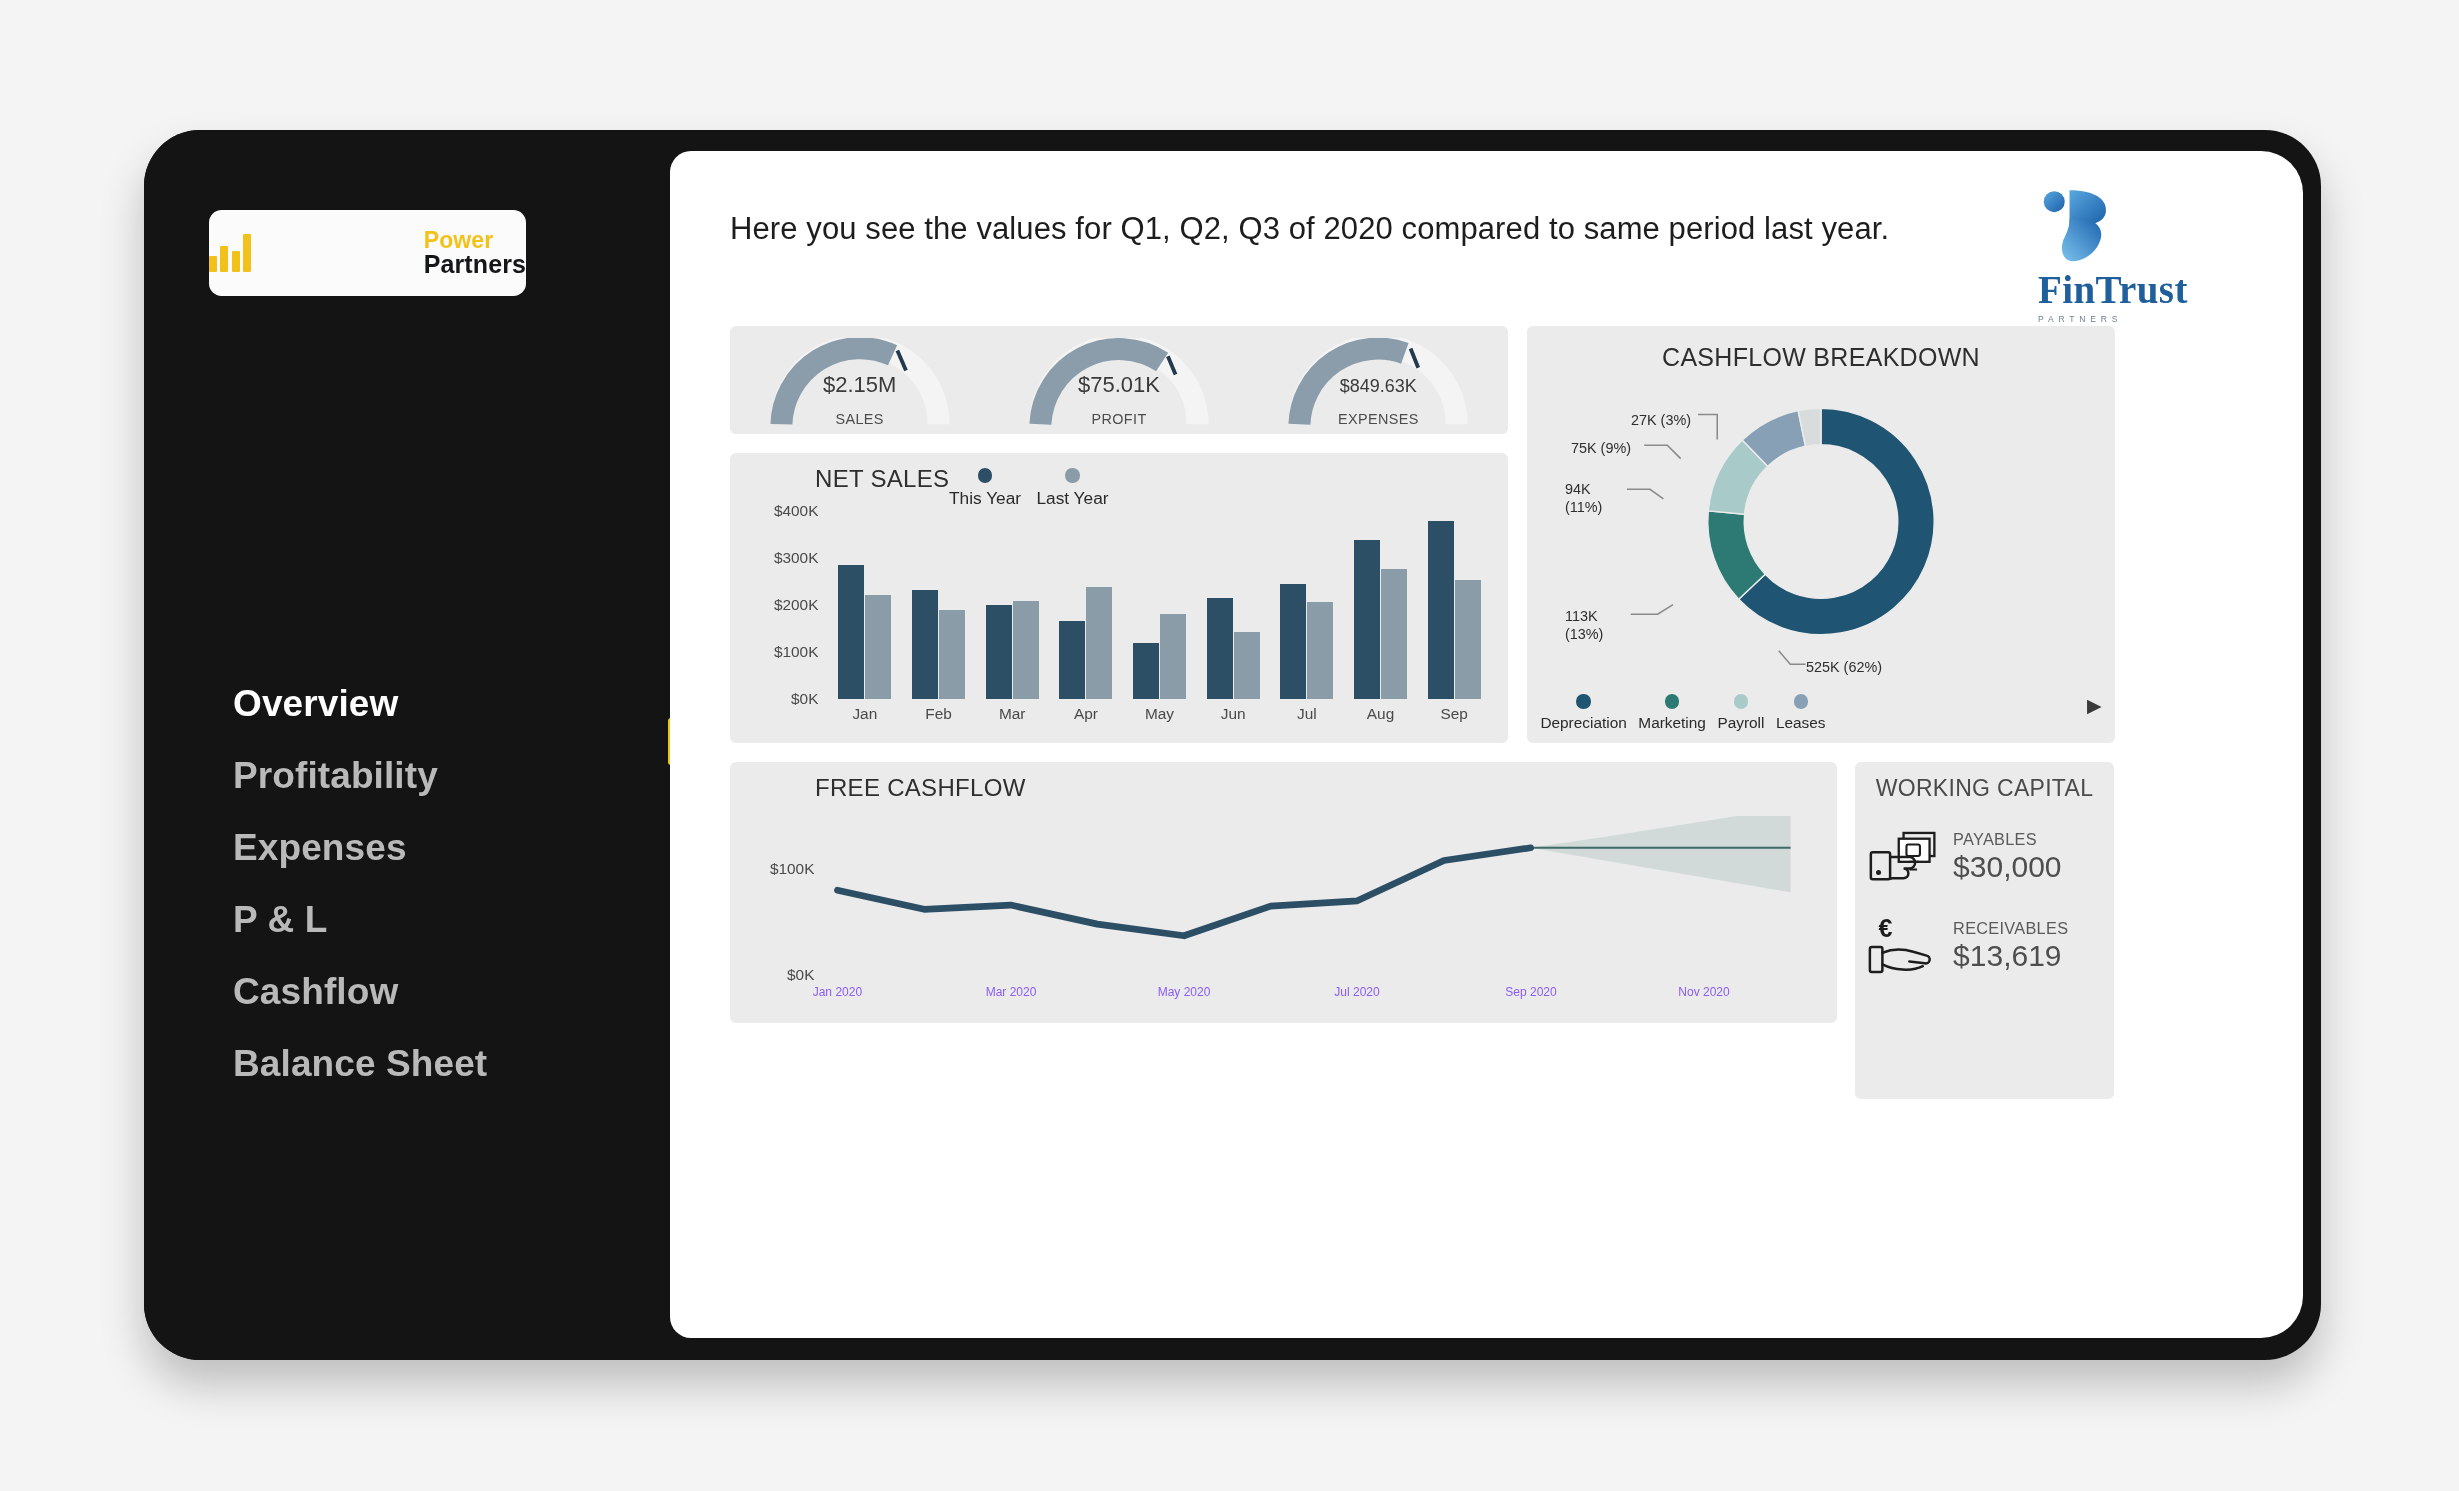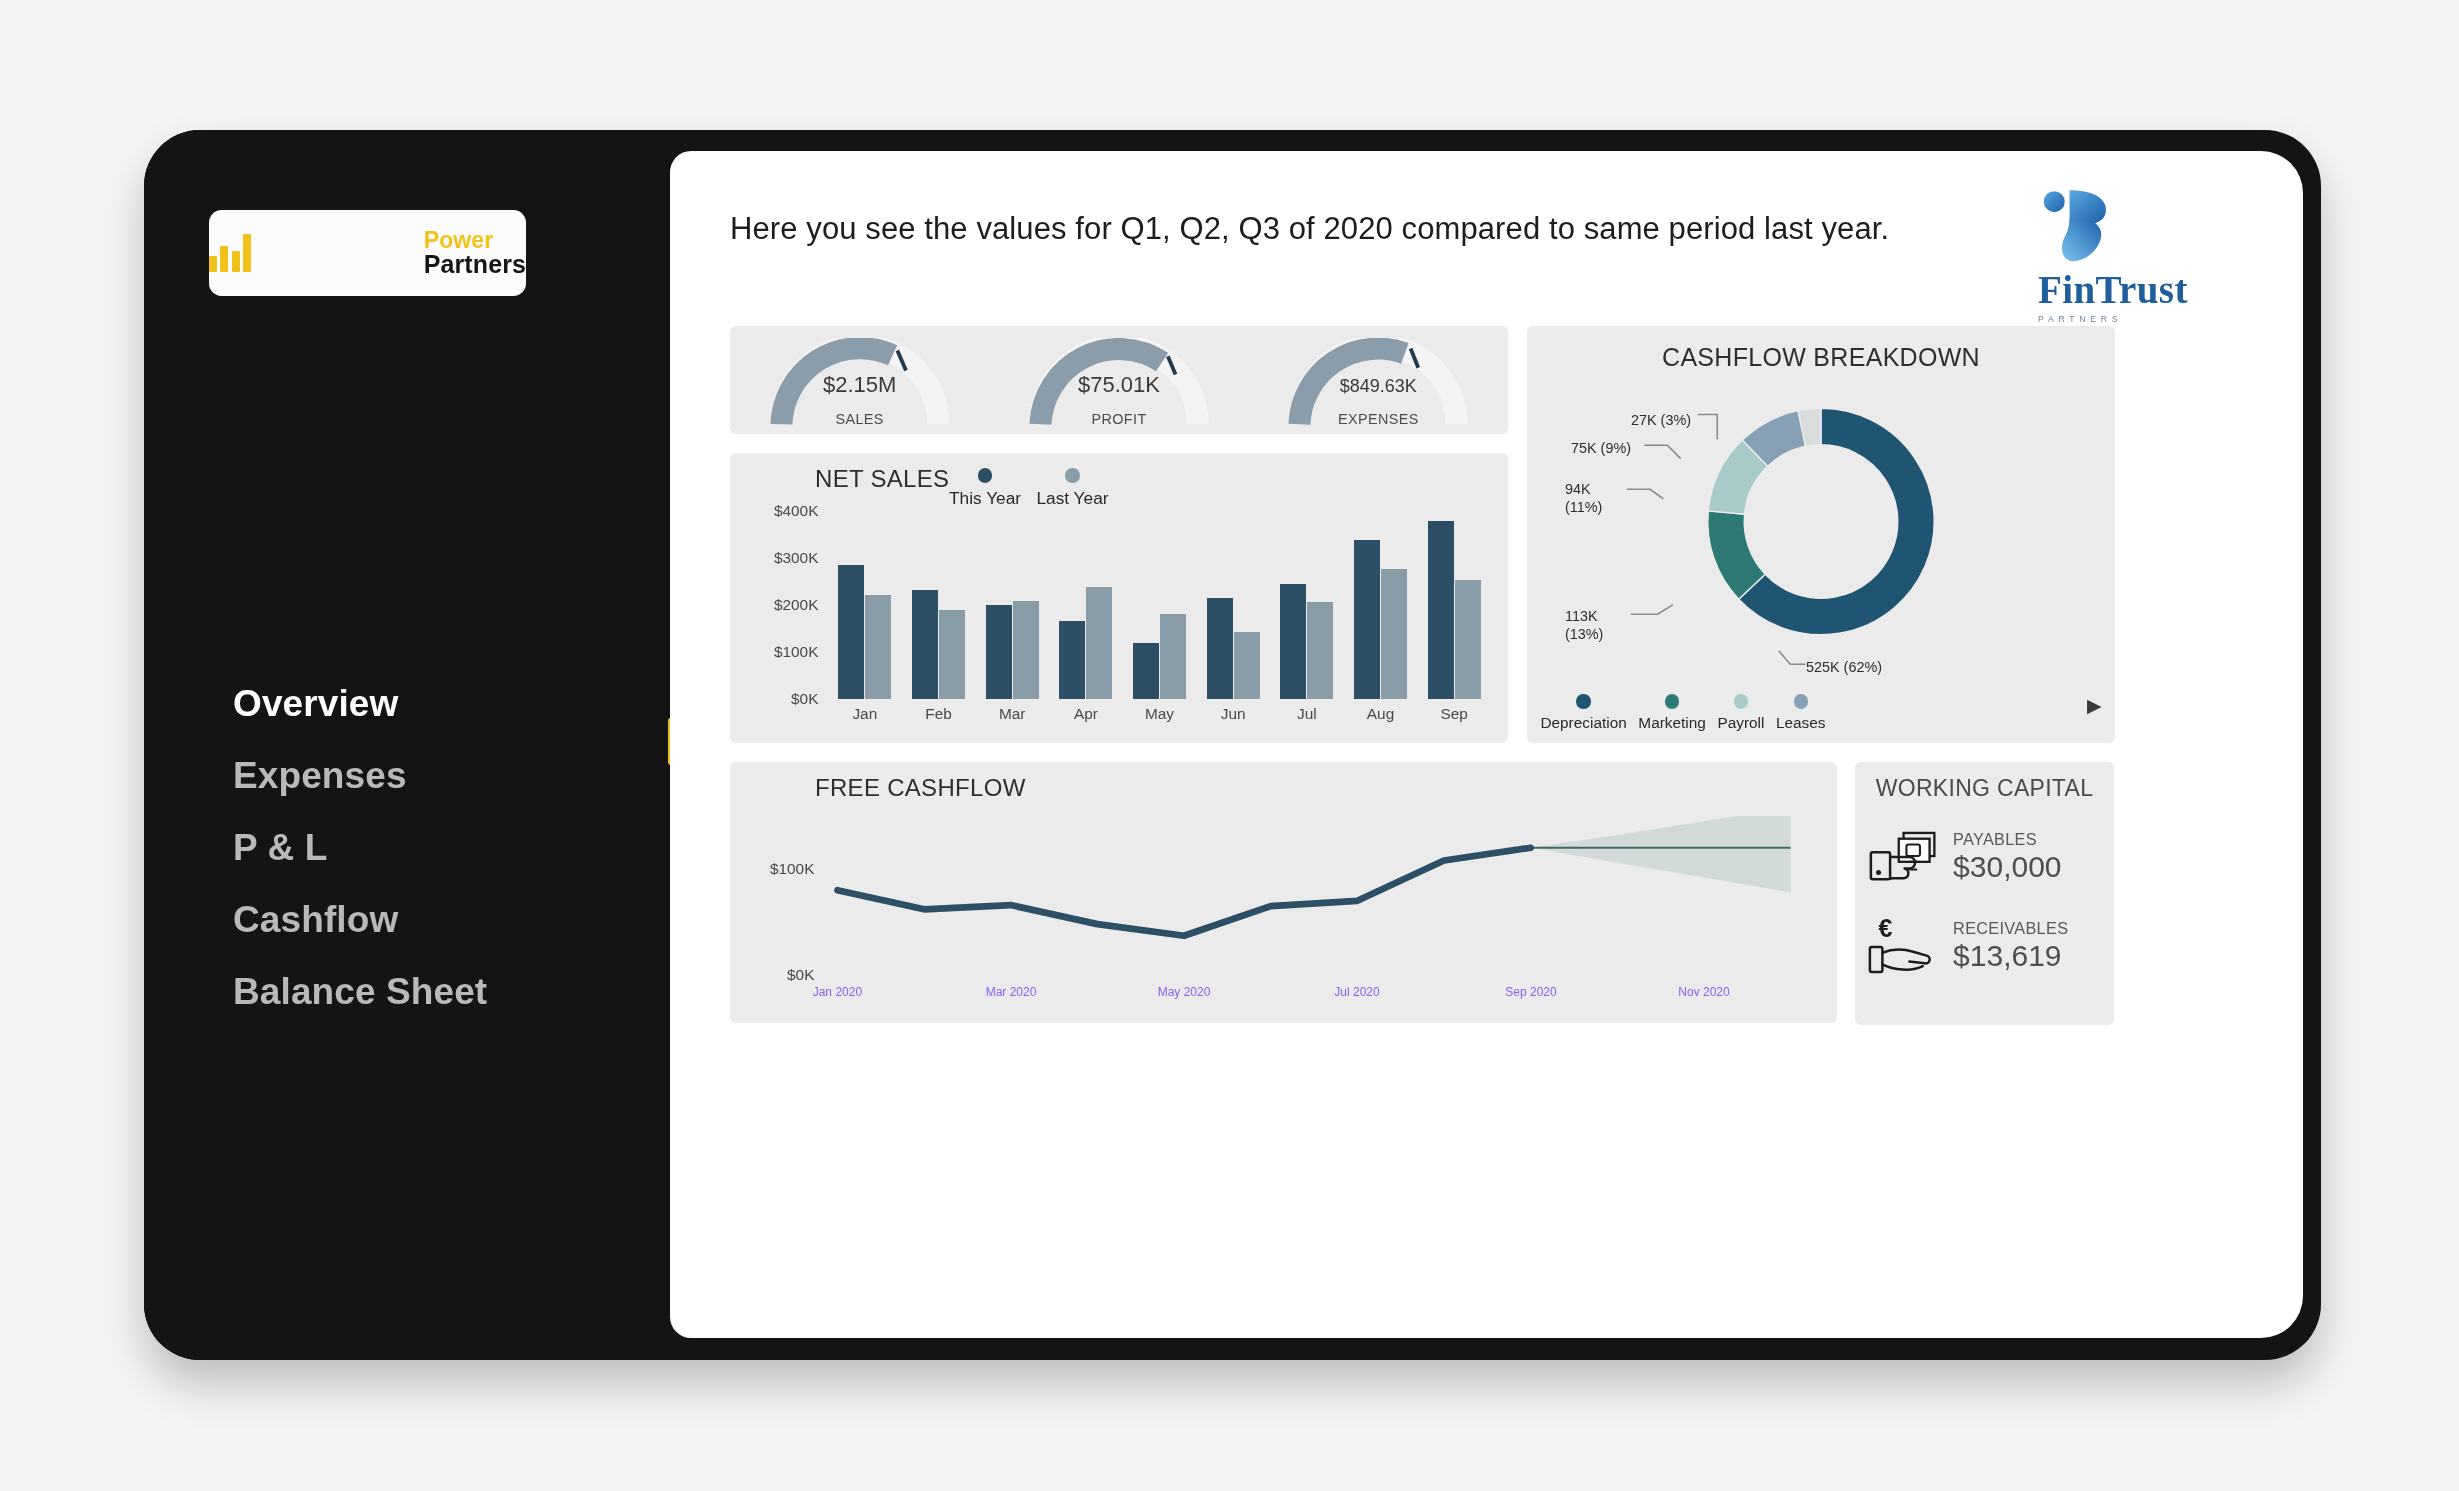--- a/index.html
+++ b/index.html
@@ -77,21 +77,21 @@
     color: #1f5f9c; letter-spacing: 0.4px; margin-top: -3.8px;
   }
   #fintrust .ft-sub { font-size: 8.6px; color: #6f8296; letter-spacing: 4.8px; margin-top: 1.9px; }
 
   
   .panel { position: absolute; background: #ebebeb; border-radius: 5.8px; }
   #panel-gauges  { left: 60px;  top: 175px; width: 778px;  height: 108px; }
   #panel-sales   { left: 60px;  top: 302px; width: 778px;  height: 290px; }
   #panel-expense { left: 857px; top: 175px; width: 588px;  height: 417px; }
   #panel-cash    { left: 60px;  top: 611px; width: 1107px; height: 261px; }
-  #panel-wc      { left: 1185px;top: 611px; width: 259px;  height: 263px; }
+  #panel-wc      { left: 1185px;top: 611px; width: 259px;  height: 337px; }
 
   
   .gauges { display: flex; height: 100%; }
   .gauge { flex: 1; position: relative; }
   .gauge-arc { position: absolute; left: 50%; top: 11.5px; transform: translateX(-50%); }
   .gauge-val {
     position: absolute; left: 0; right: 0; top: 46px; text-align: center;
     font-size: 22px; color: #3a3a3a;
   }
   .gauge-val.small { font-size: 18px; top: 50px; }
@@ -165,20 +165,23 @@
         </span>
         <span class="logo-words">
           <span class="logo-top">Power</span><br>
           <span class="logo-bot">Partners</span>
         </span>
       </div>
 
       <nav class="nav">
         <div class="nav-item active">
           <span>Overview</span>
+        </div>
+        <div class="nav-item">
+          <span>Profitability</span>
         </div>
         <div class="nav-item">
           <span>Expenses</span>
         </div>
         <div class="nav-item">
           <span>P &amp; L</span>
         </div>
         <div class="nav-item">
           <span>Cashflow</span>
         </div>

